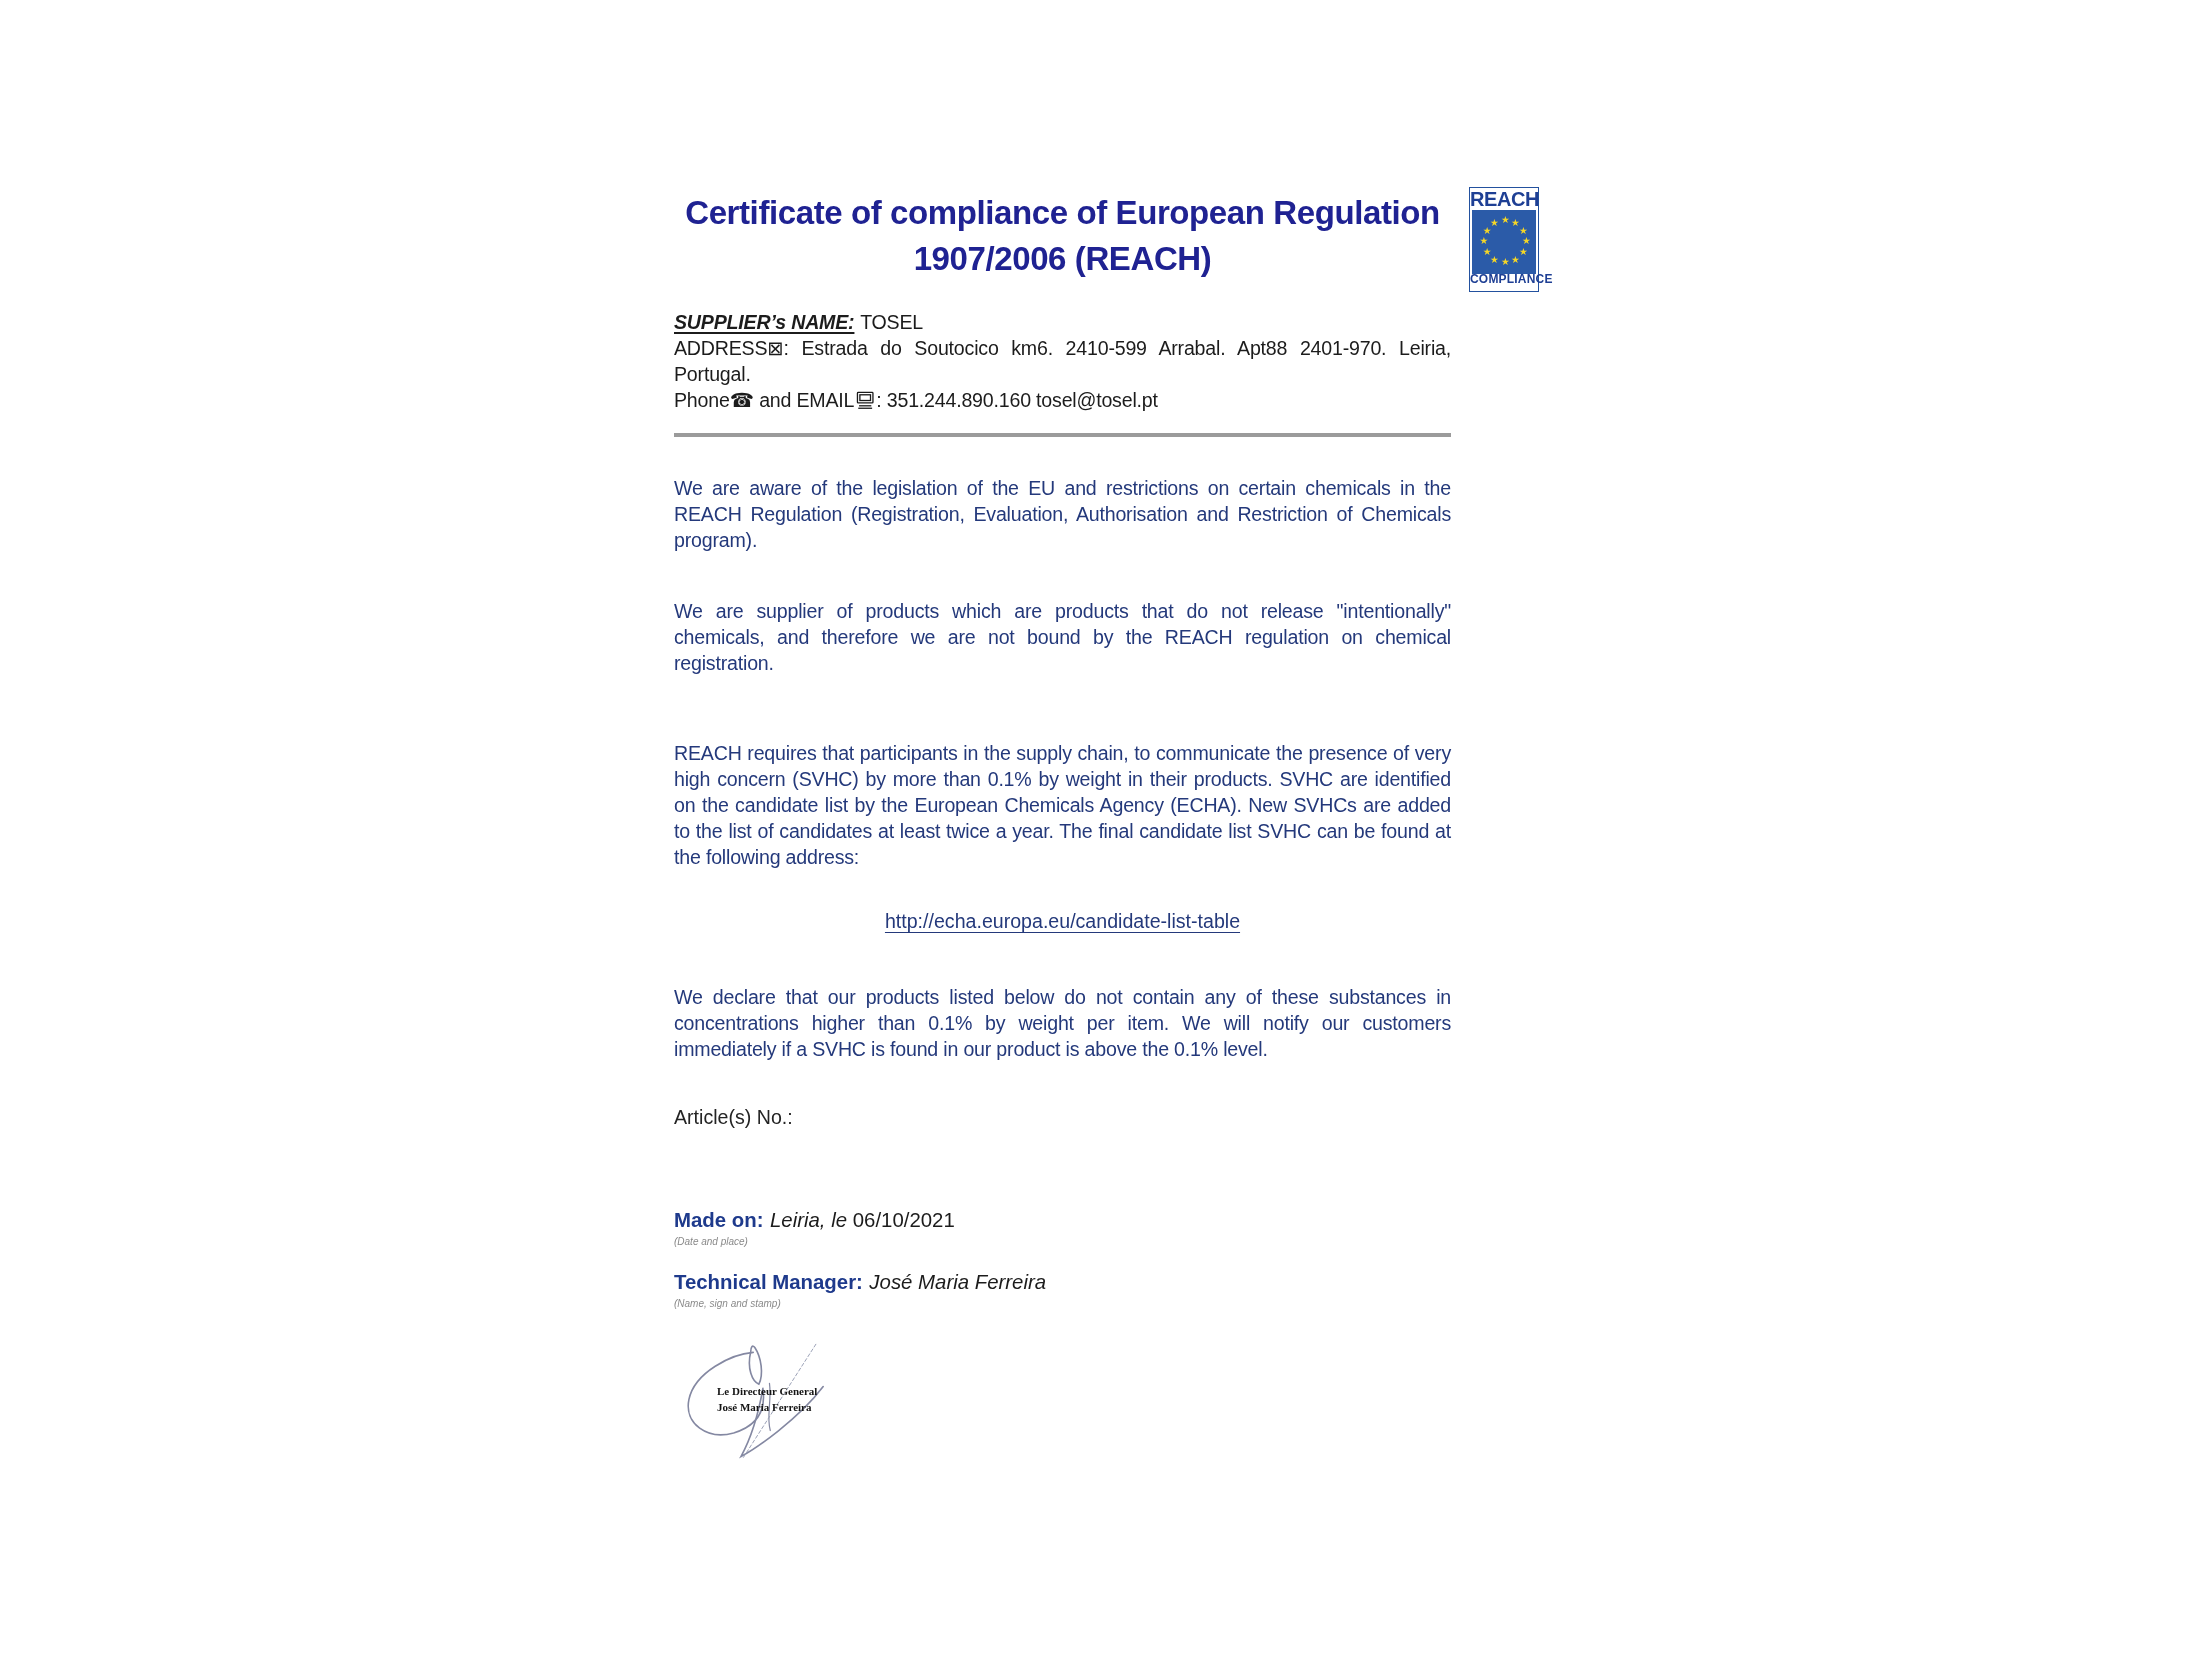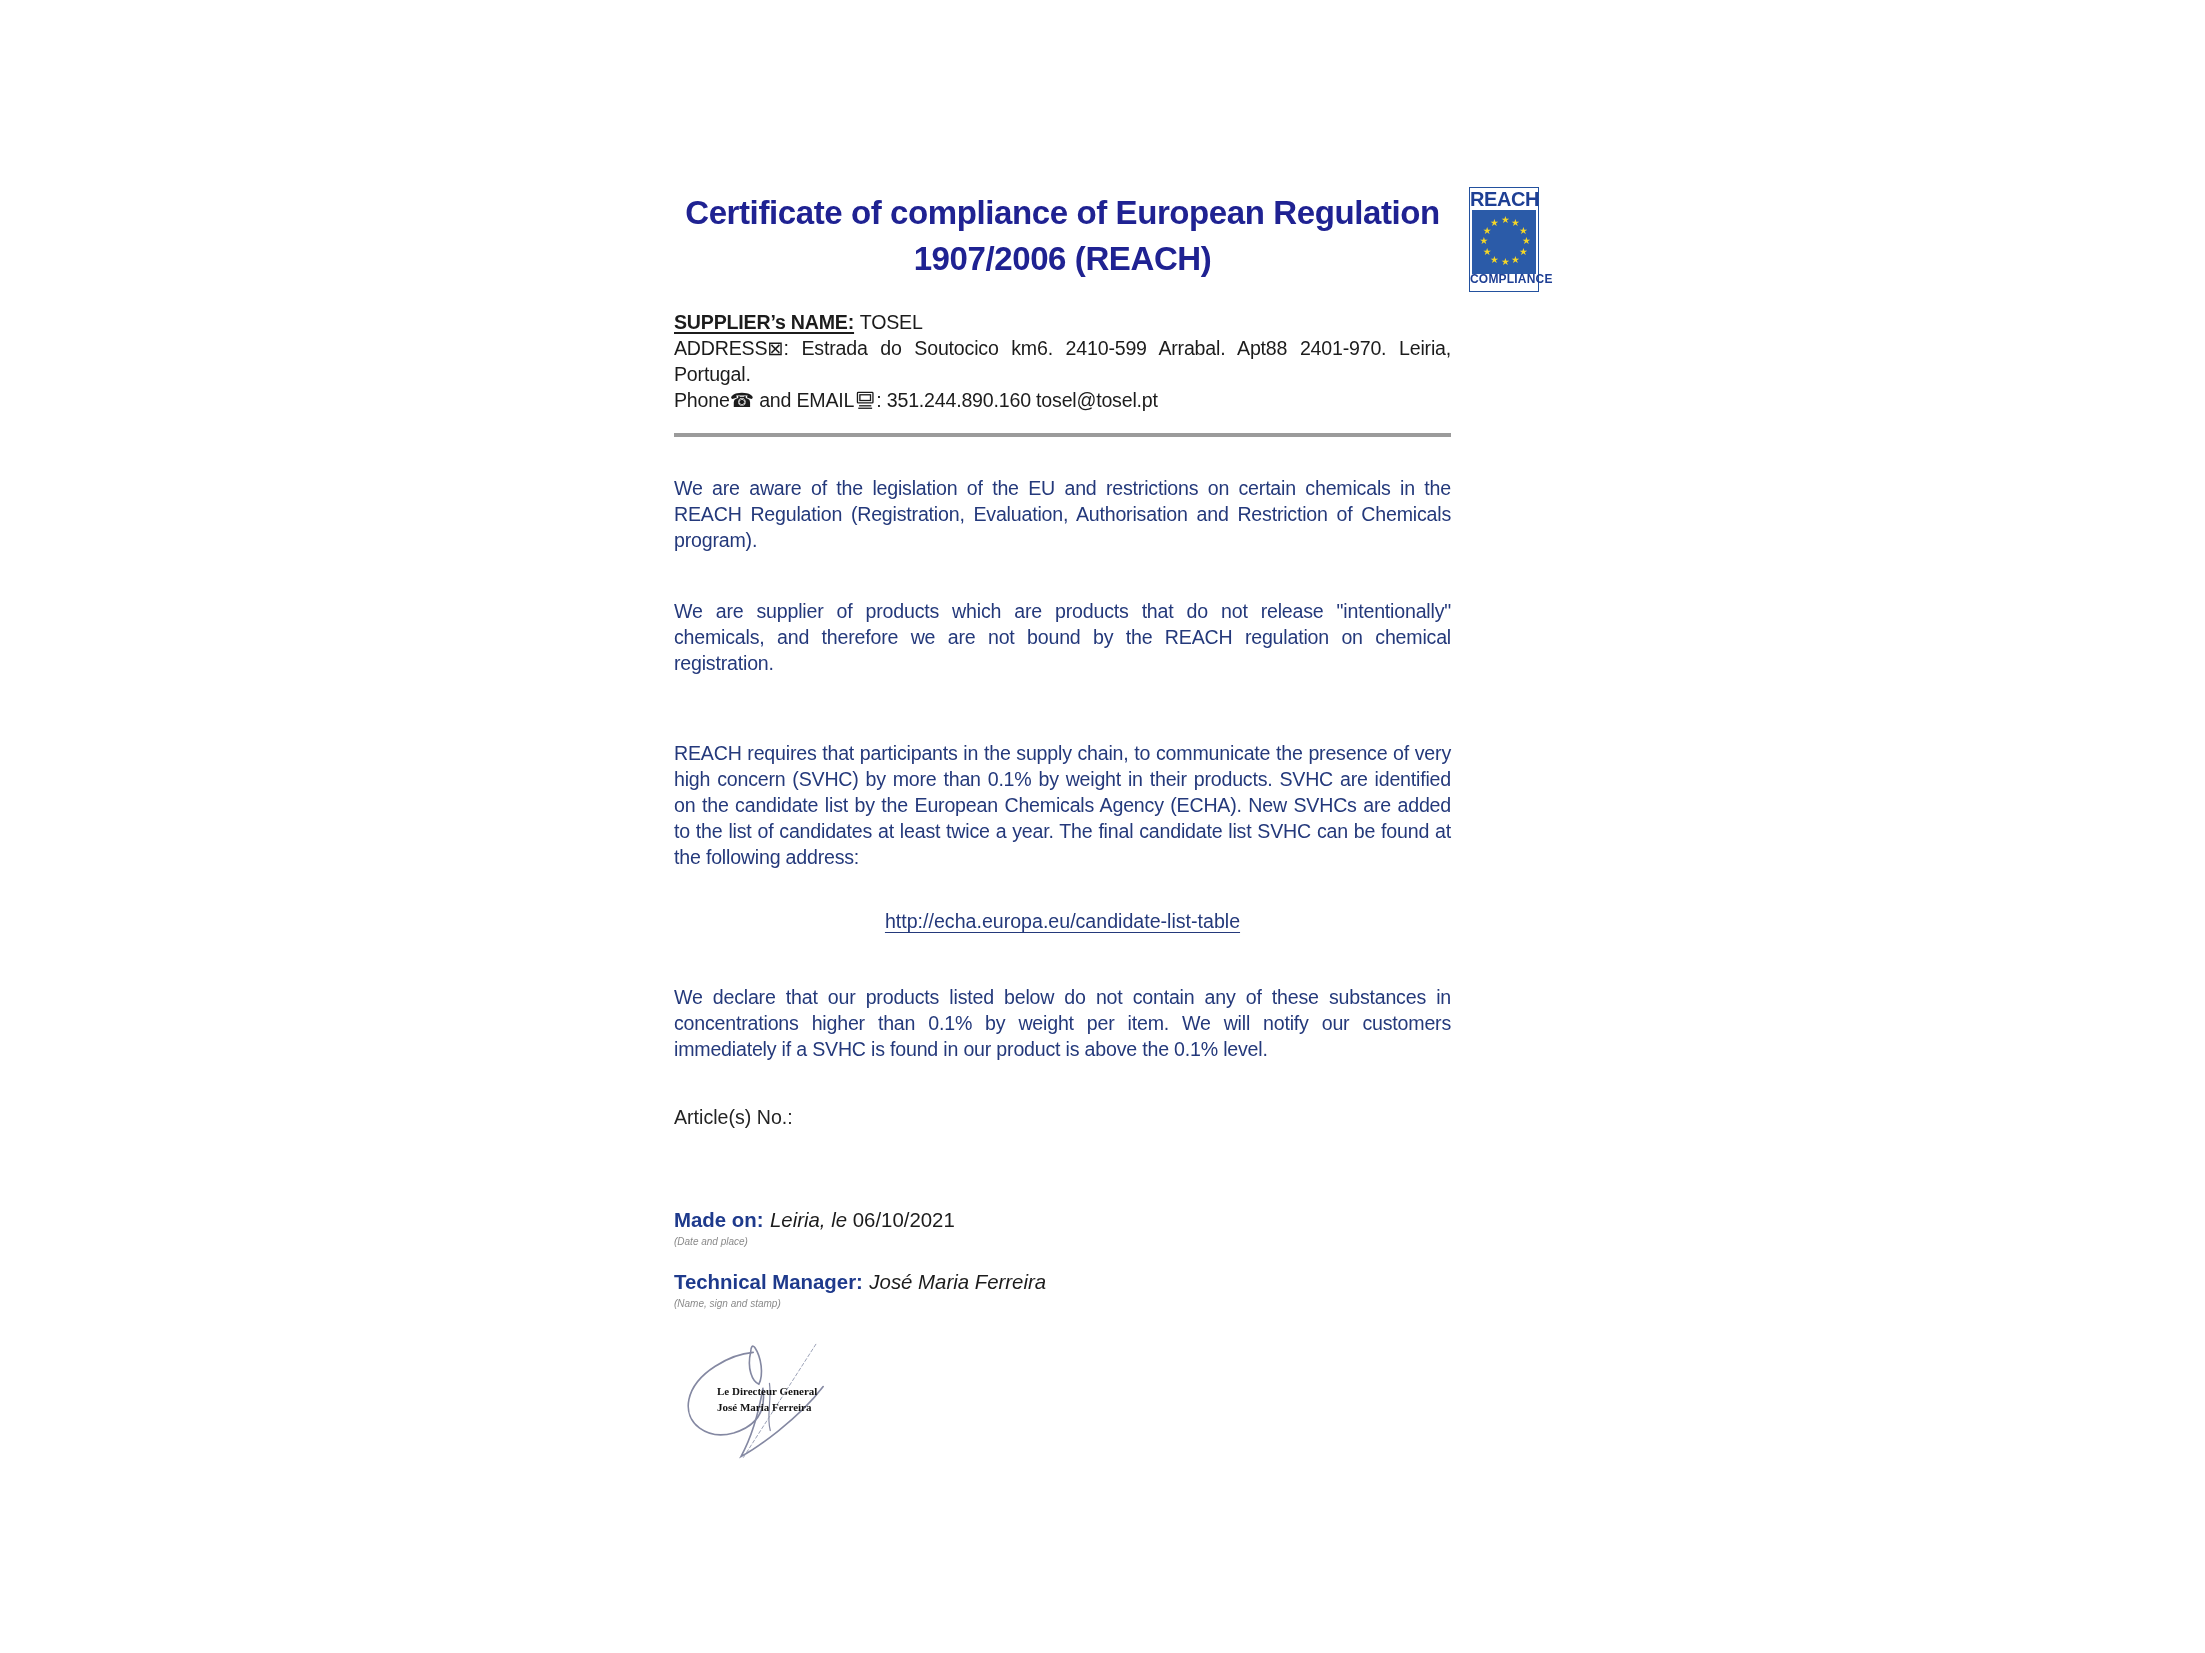--- a/index.html
+++ b/index.html
@@ -9,21 +9,21 @@
   .doc p{margin:0;padding:0;}
 
   
   .title{margin-top:194px;text-align:center;color:#1f2292;font-weight:bold;
          font-size:33px;line-height:37px;letter-spacing:-0.4px;}
   .title .l1{display:inline-block;text-decoration-thickness:2.4px;text-underline-offset:5.7px;}
   .title .l2{margin-top:9px;}
 
   
   .sup{margin-top:32px;color:#1c1c1c;font-size:19.6px;line-height:26px;letter-spacing:-0.2px;}
-  .sup .bold-u{font-weight:bold;text-decoration:underline;text-decoration-thickness:1.6px;text-underline-offset:3.3px;}
+  .sup .bold-u{font-weight:bold;text-decoration:underline;text-decoration-thickness:1.6px;text-underline-offset:3.3px;font-style:italic;}
   .sup .ml{margin-left:5.7px;}
   .sup .just{text-align:justify;}
   .icon-glyph{font-size:19.6px;line-height:1;}
   .pc-icon{width:20.4px;height:19px;vertical-align:-3.3px;margin:0 0.8px;}
 
   .rule{margin-top:20.4px;height:3.3px;background:#9b9b9b;}
 
   
   .body{color:#24397b;font-size:19.6px;line-height:26px;letter-spacing:-0.2px;text-align:justify;}
   .p1{margin-top:38px !important;}

